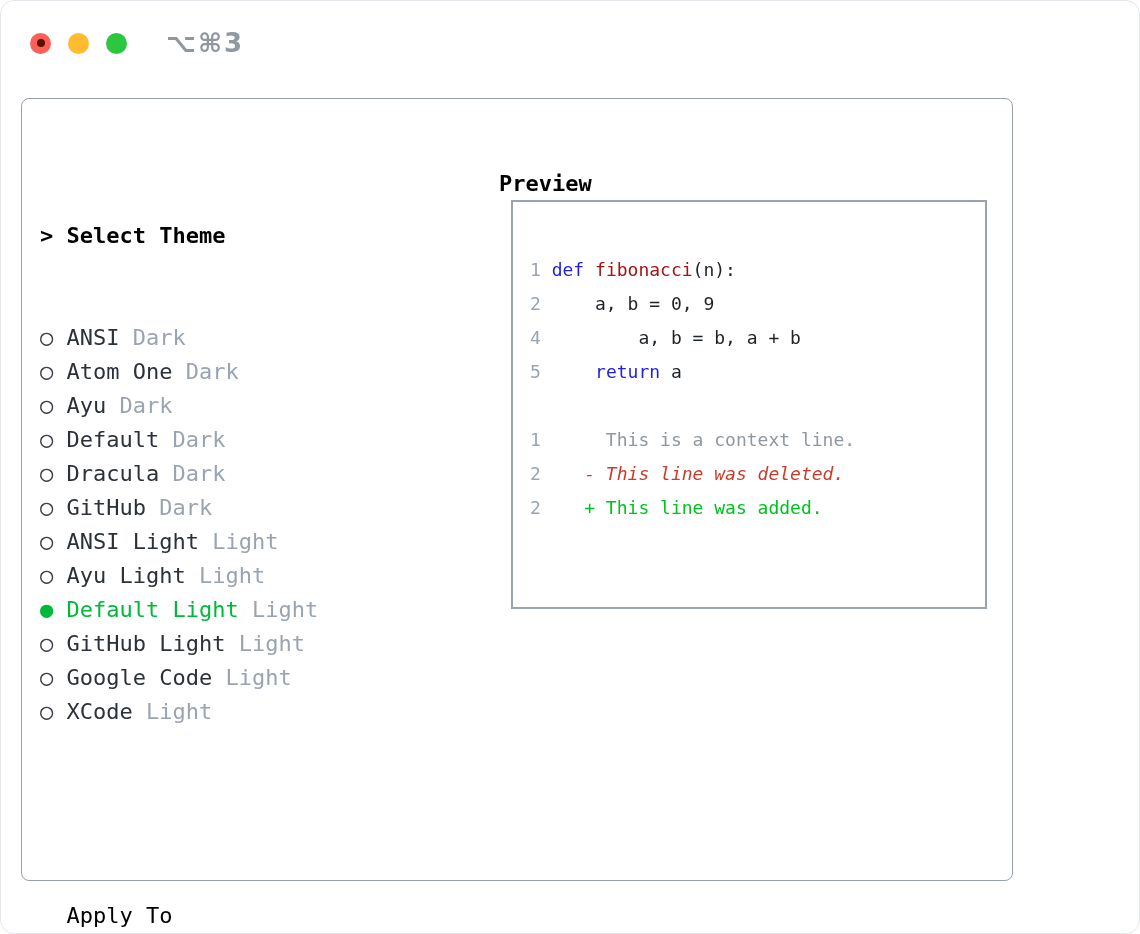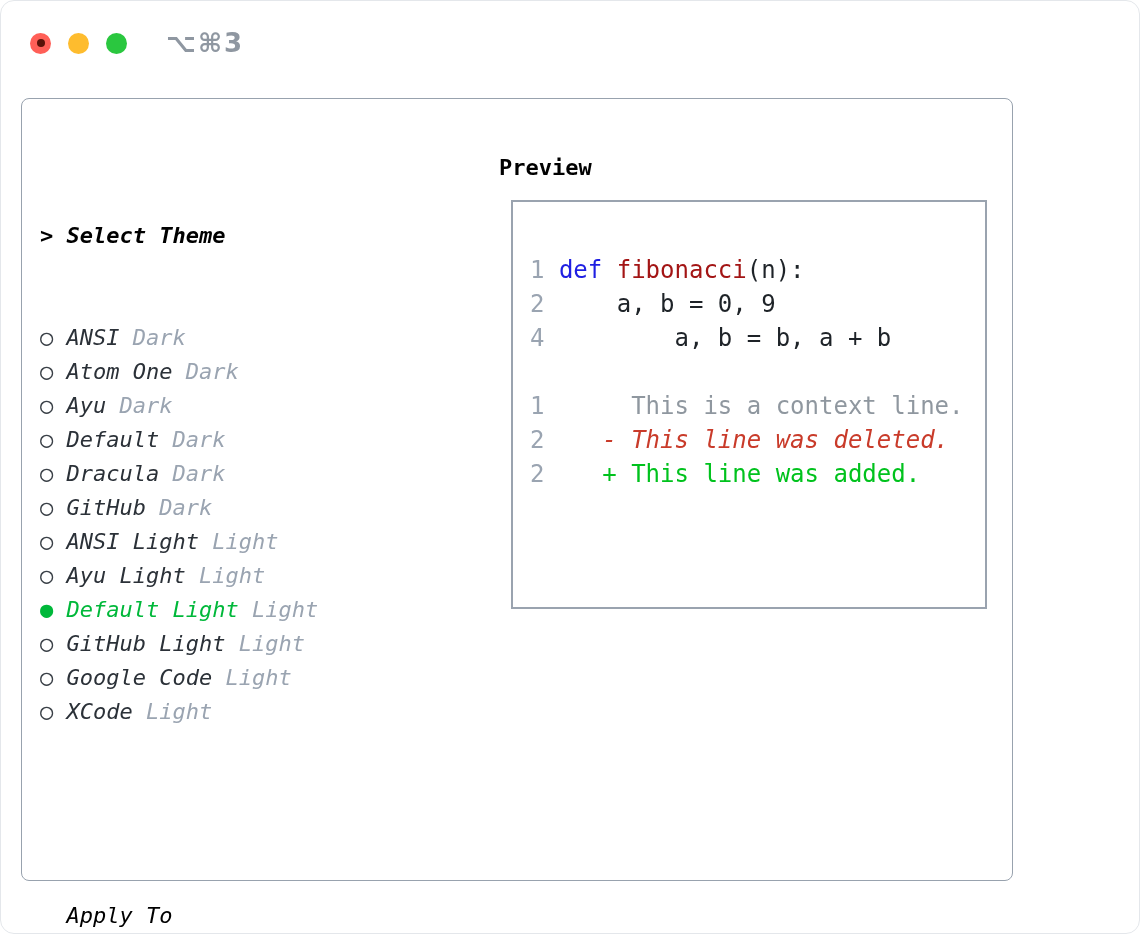--- a/index.html
+++ b/index.html
@@ -19,37 +19,37 @@
   .win-title{margin-left:22px;font-family:"DejaVu Sans","Liberation Sans",sans-serif;
              font-size:26px;font-weight:600;color:#8f97a1;letter-spacing:2px;}
 
   
   .main-box{position:absolute;left:20px;top:97px;width:992px;height:783px;
             border:1.5px solid var(--border);border-radius:8px;box-sizing:border-box;background:#fff;}
 
   
   .left-col{position:absolute;left:18px;top:52px;width:440px;
             font-size:22px;line-height:34px;white-space:pre;color:var(--dark-text);}
-  .row{height:34px;font-style:italic;}
+  .row{height:34px;}
   .hdr{font-weight:700;color:#000;}
   .hdr2{font-weight:400;color:#000;}
   .caret{font-weight:700;color:#000;}
   .bullet{color:#3a4047;}
   .bullet.sel{color:var(--accent-green);}
   .name{color:var(--dark-text);text-align:center;}
   .name.sel{color:var(--accent-green);margin-top:32px;}
   .variant{color:var(--muted);margin-top:7px;}
   .spacer{height:34px;}
 
   
-  .preview-header{position:absolute;left:477px;top:52px;font-size:22px;line-height:34px;}
+  .preview-header{position:absolute;left:477px;top:68px;font-size:22px;line-height:34px;}
   .preview-box{position:absolute;left:489px;top:101px;width:476px;height:409px;
                border:2px solid #9aa3af;box-sizing:border-box;background:#fff;
                padding:51px 0 0 17px;}
-  .cl{font-size:24px;line-height:34px;height:34px;white-space:pre;color:var(--code-text);}
+  .cl{font-size:18px;line-height:34px;height:34px;white-space:pre;color:var(--code-text);}
   .blank-line{height:34px;}
   .num{color:var(--muted);}
   .tok-p{color:var(--code-text);}
   .tok-kw{color:var(--keyword-blue);}
   .tok-fn{color:var(--function-red);}
   .t-context{color:#8f979f;}
   .t-deleted{color:var(--deleted-red);font-style:italic;}
   .t-added{color:var(--added-green);}
 </style>
 </head>
@@ -77,20 +77,21 @@
       
     </div>
 
     <div class="preview-header"><span class="hdr">Preview</span></div>
 
     <div class="preview-box">
       <div id="code-block">
           <div class="cl"><span class="num">1 </span><span class="tok-kw">def</span><span class="tok-p"> </span><span class="tok-fn">fibonacci</span><span class="tok-p">(n):</span></div>
           <div class="cl"><span class="num">2 </span><span class="tok-p">    a, b = 0, 9</span></div>
           <div class="cl"><span class="num">4 </span><span class="tok-p">        a, b = b, a + b</span></div>
+          <div class="cl"><span class="num">5 </span><span class="tok-p">    </span><span class="tok-kw">return</span><span class="tok-p"> a</span></div>
         </div>
       <div class="blank-line"></div>
       <div id="diff-block">
           <div class="cl"><span class="num">1</span><span class="t-context">      This is a context line.</span></div>
           <div class="cl"><span class="num">2</span><span class="t-deleted">    - This line was deleted.</span></div>
           <div class="cl"><span class="num">2</span><span class="t-added">    + This line was added.</span></div>
         </div>
     </div>
 
   </div>

